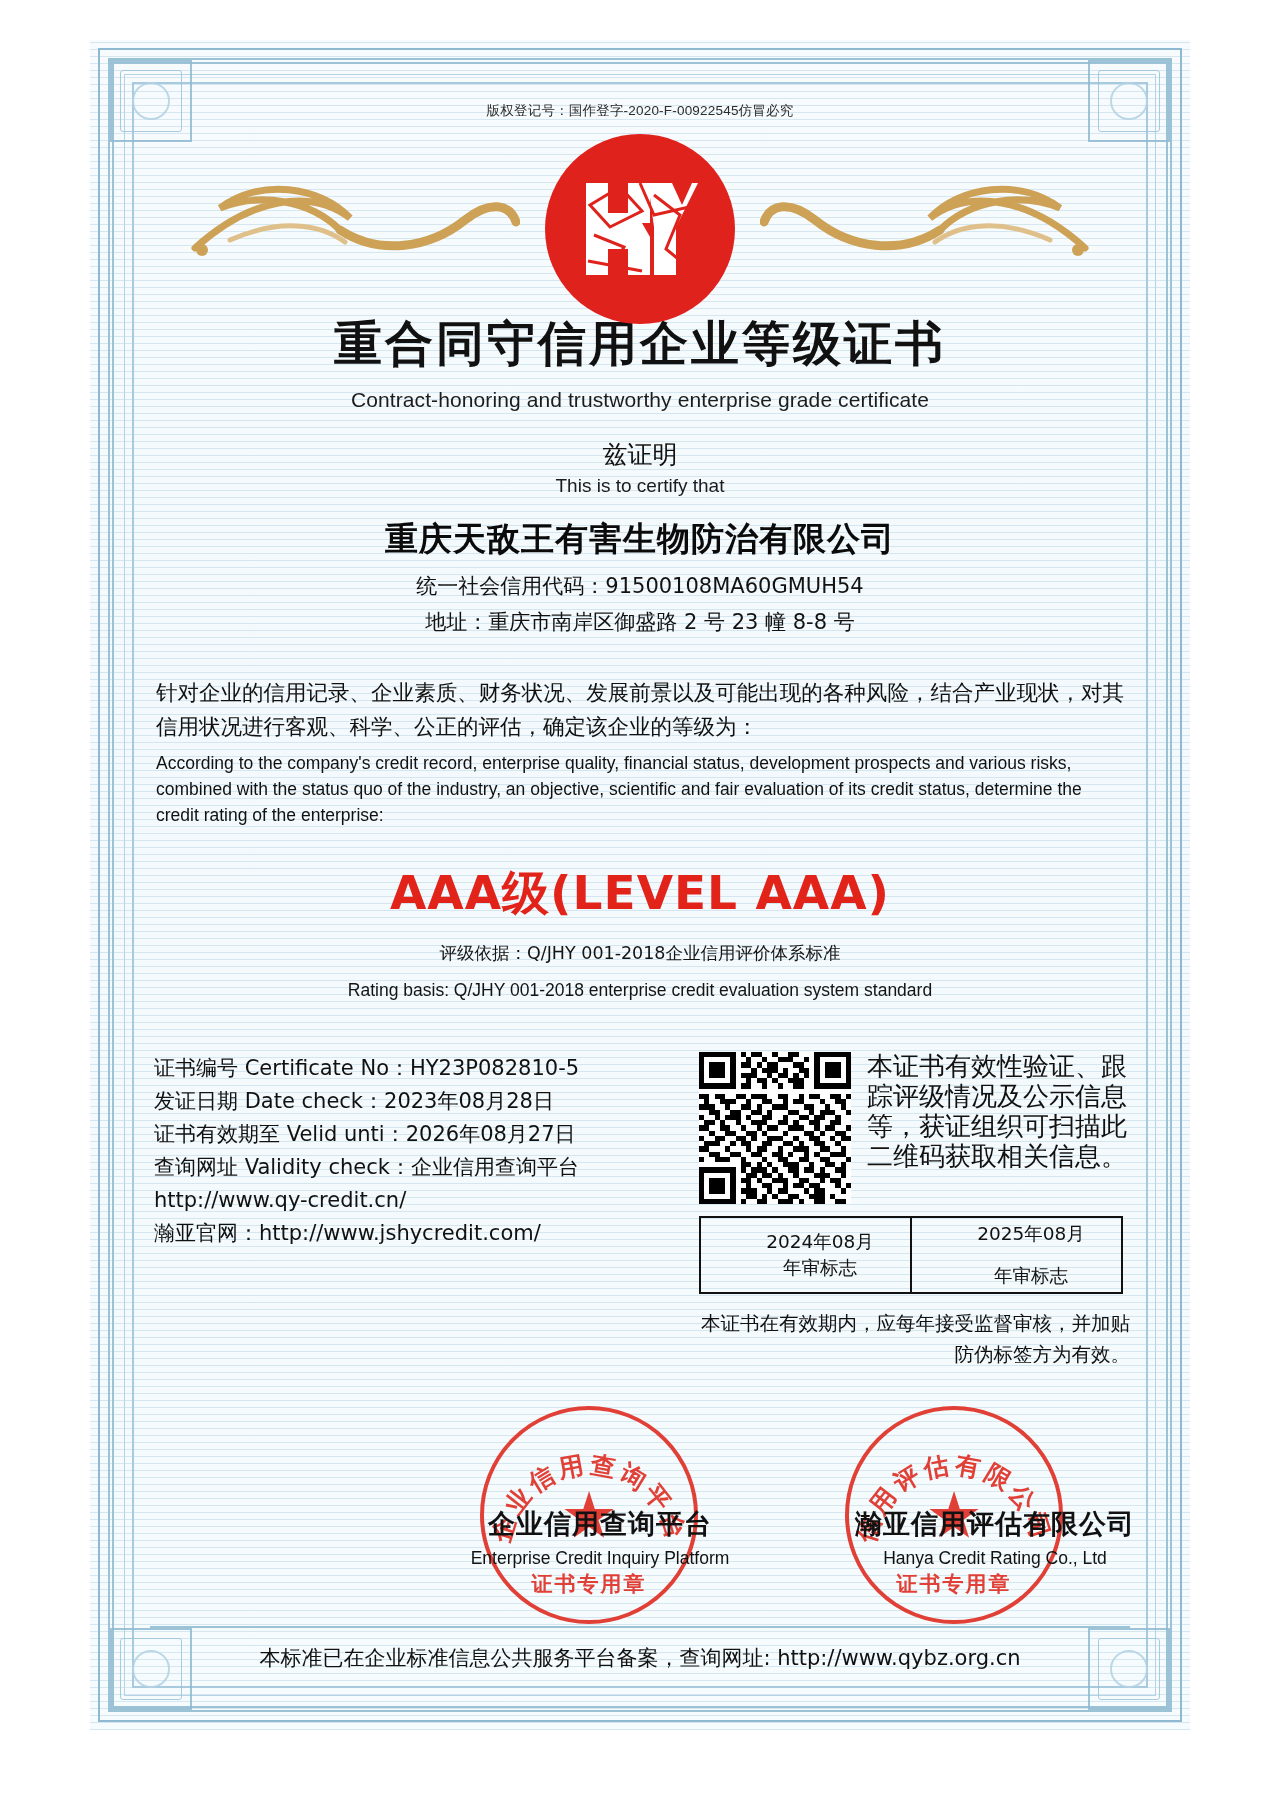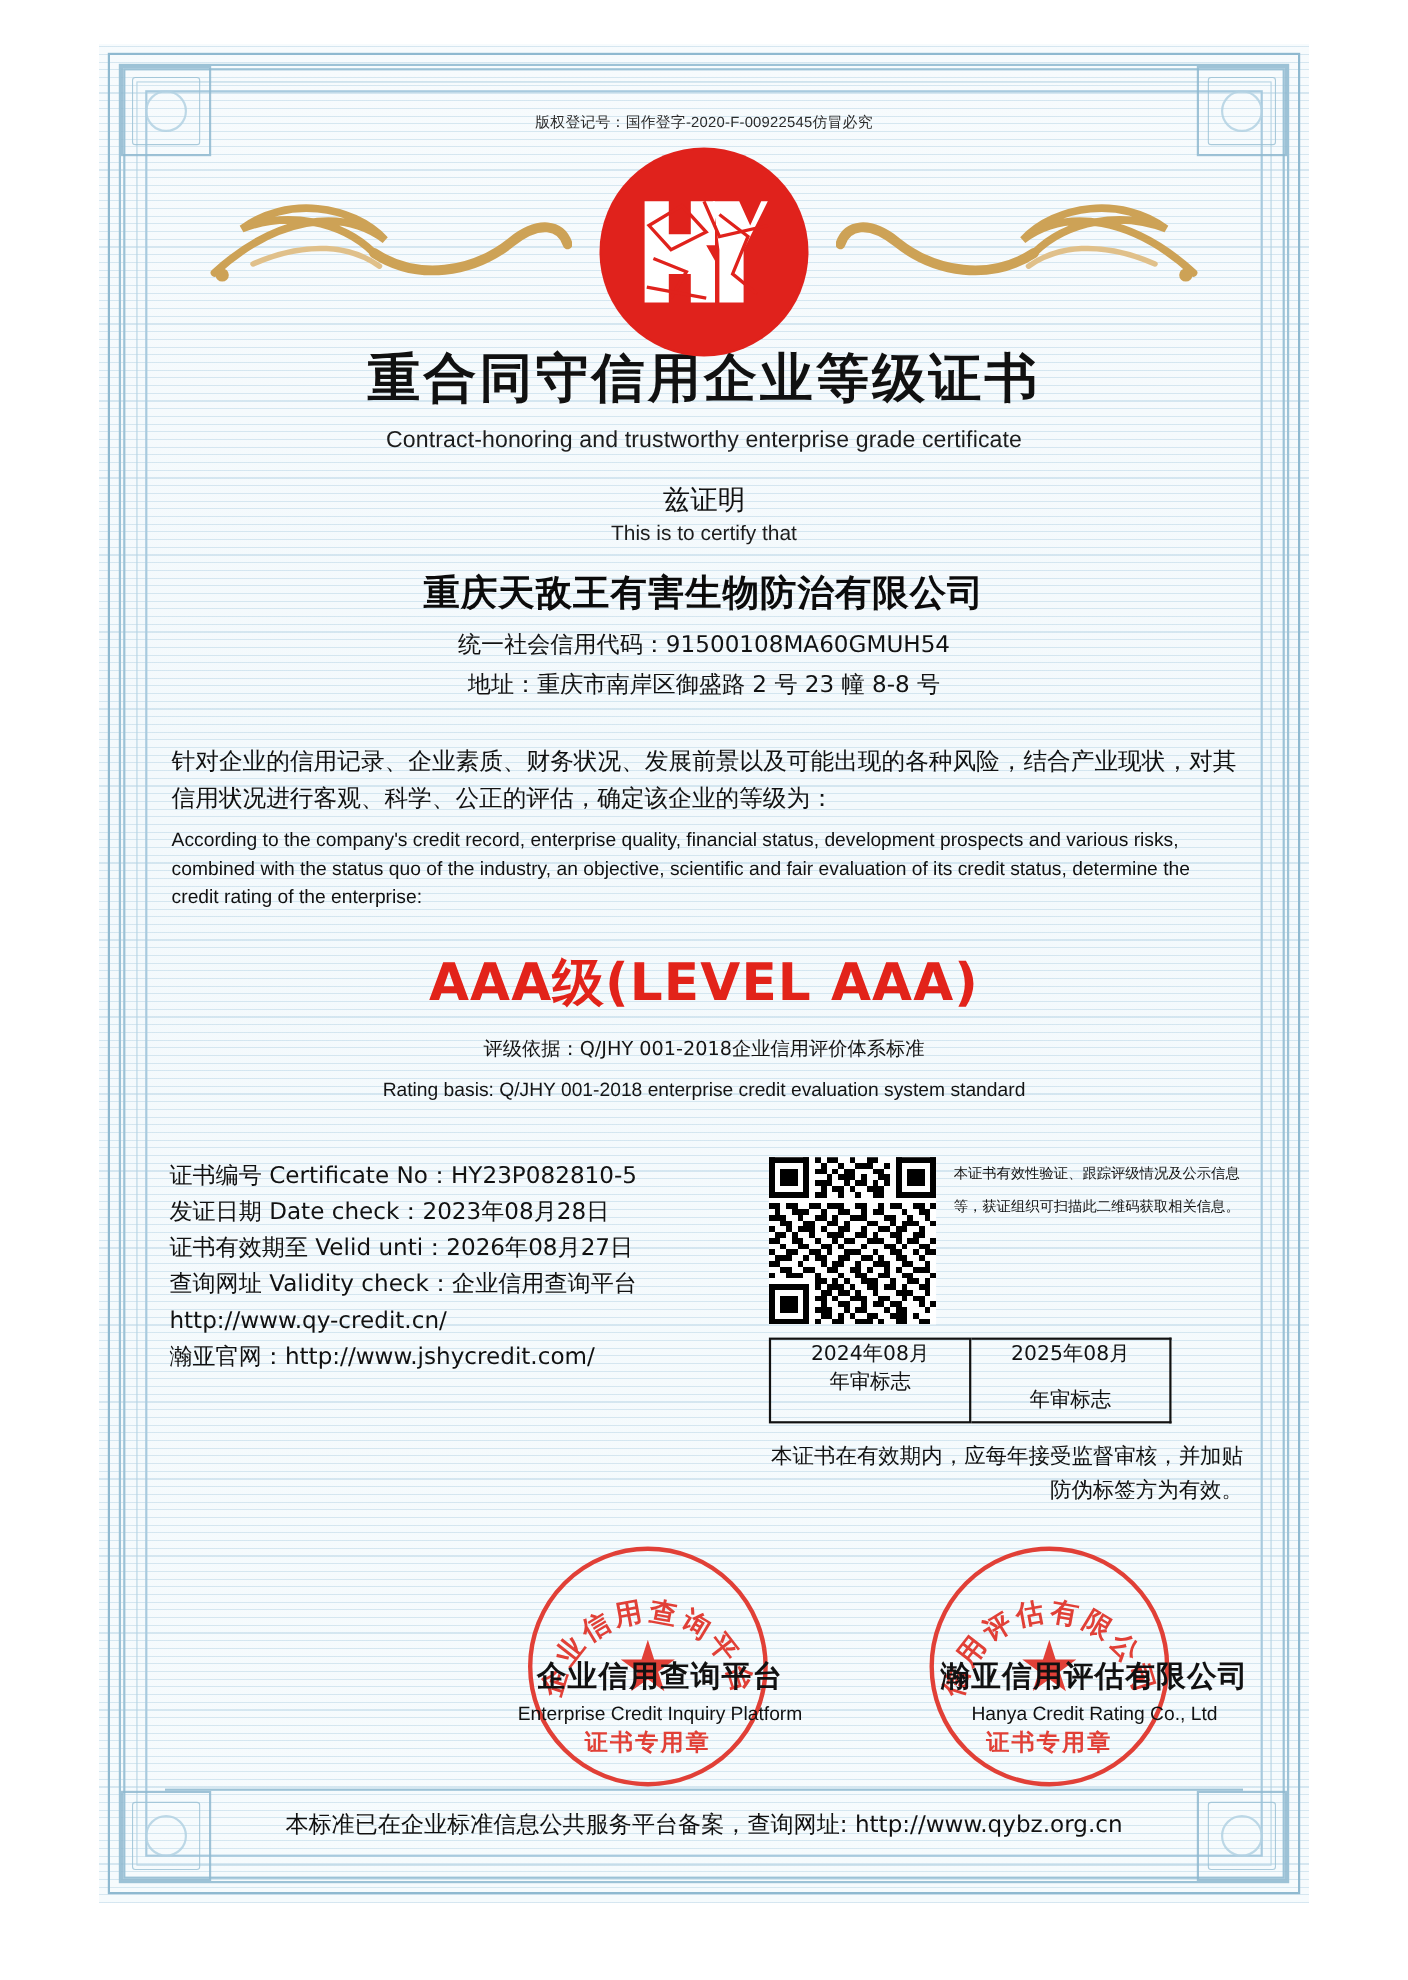--- a/index.html
+++ b/index.html
@@ -191,39 +191,40 @@
     flex-direction:column;
   }
   .qr-row{display:flex;align-items:flex-start;}
   .qr{
     width:152px;height:152px;
     background:#fff;
     flex:0 0 auto;
   }
   .qr-note{
     margin-left:16px;
-    font-family:Liberation Sans, sans-serif;
-    font-size:13px;
+    font-family:Liberation Serif, serif;
+    font-size:26px;
     line-height:30px;
     color:#111;
   }
   .stamps-row{
     display:flex;
     margin-top:12px;
     margin-left:0px;
   }
   .year-box{
     width:180px;height:74px;
     border:2px solid #111;
     display:flex;flex-direction:column;
-    align-items:center;justify-content:flex-start;
+    align-items:center;justify-content:center;
     font-family:"DejaVu Sans", sans-serif;
     font-size:18.5px;
     color:#111;
     line-height:26px;
+    padding-left:29px;
   }
   .year-box + .year-box{border-left:none;gap:16px;}
   .annual-note{
     margin-top:14px;
     text-align:right;
     font-family:"DejaVu Sans", sans-serif;
     font-size:19.5px;
     line-height:31px;
     color:#111;
   }

